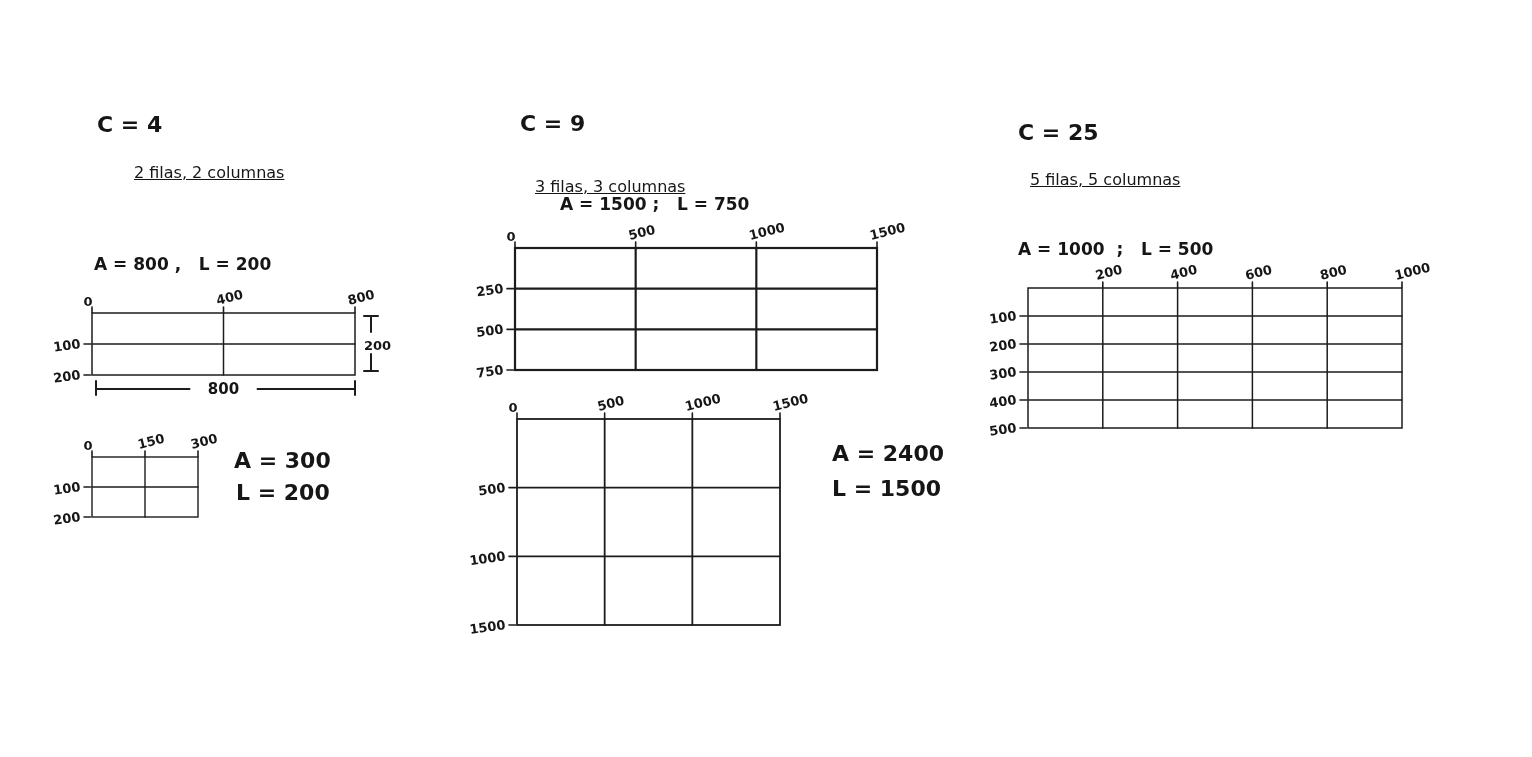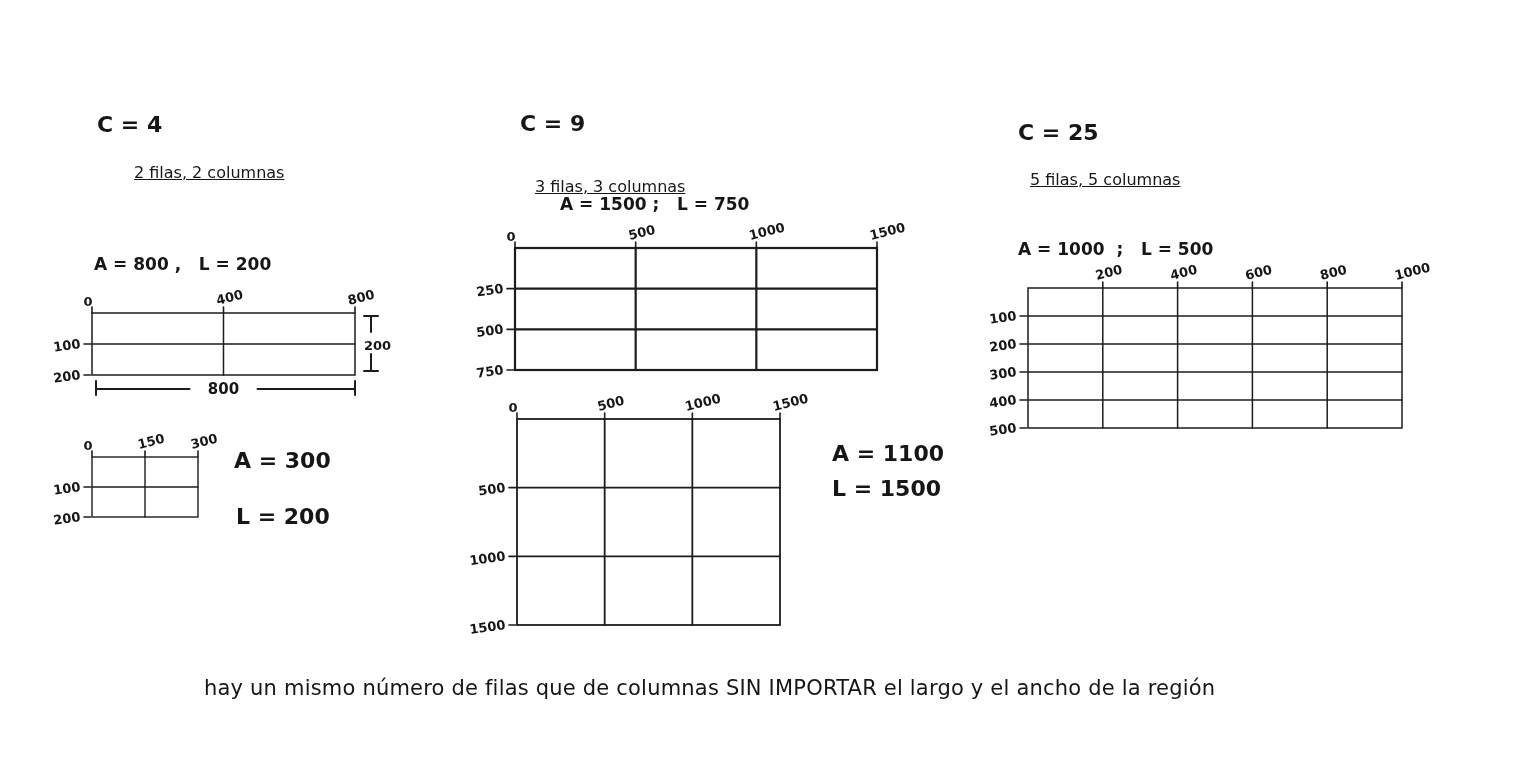--- a/index.html
+++ b/index.html
@@ -148,19 +148,18 @@
 
   <div class="abs sec-heading" style="left:520px; top:111px;">C = 9</div>
   <div class="abs sec-sub" style="left:535px; top:177px;">3 filas, 3 columnas</div>
   <div class="abs sec-params" style="left:560px; top:194px;text-align:right;">A = 1500 ;   L = 750</div>
 
   <div class="abs sec-heading" style="left:1018px; top:120px;">C = 25</div>
   <div class="abs sec-sub" style="left:1030px; top:170px;">5 filas, 5 columnas</div>
   <div class="abs sec-params" style="left:1018px; top:230px;margin-top:9px;">A = 1000  ;   L = 500</div>
 
   <div class="abs annot" style="left:234px; top:448px;">A = 300</div>
-  <div class="abs annot" style="left:236px; top:480px;margin-top:24px;">L = 200</div>
-  <div class="abs annot" style="left:832px; top:441px;">A = 1100</div>
+  <div class="abs annot" style="left:236px; top:480px;">L = 200</div>
+  <div class="abs annot" style="left:832px; top:441px;">A = 2400</div>
   <div class="abs annot" style="left:832px; top:476px;">L = 1500</div>
 
-  <div class="abs footer-line" style="left:204px; top:676px;">hay un mismo número de filas que de columnas SIN IMPORTAR el largo y el ancho de la región</div>
 
 </div>
 
 </body></html>

